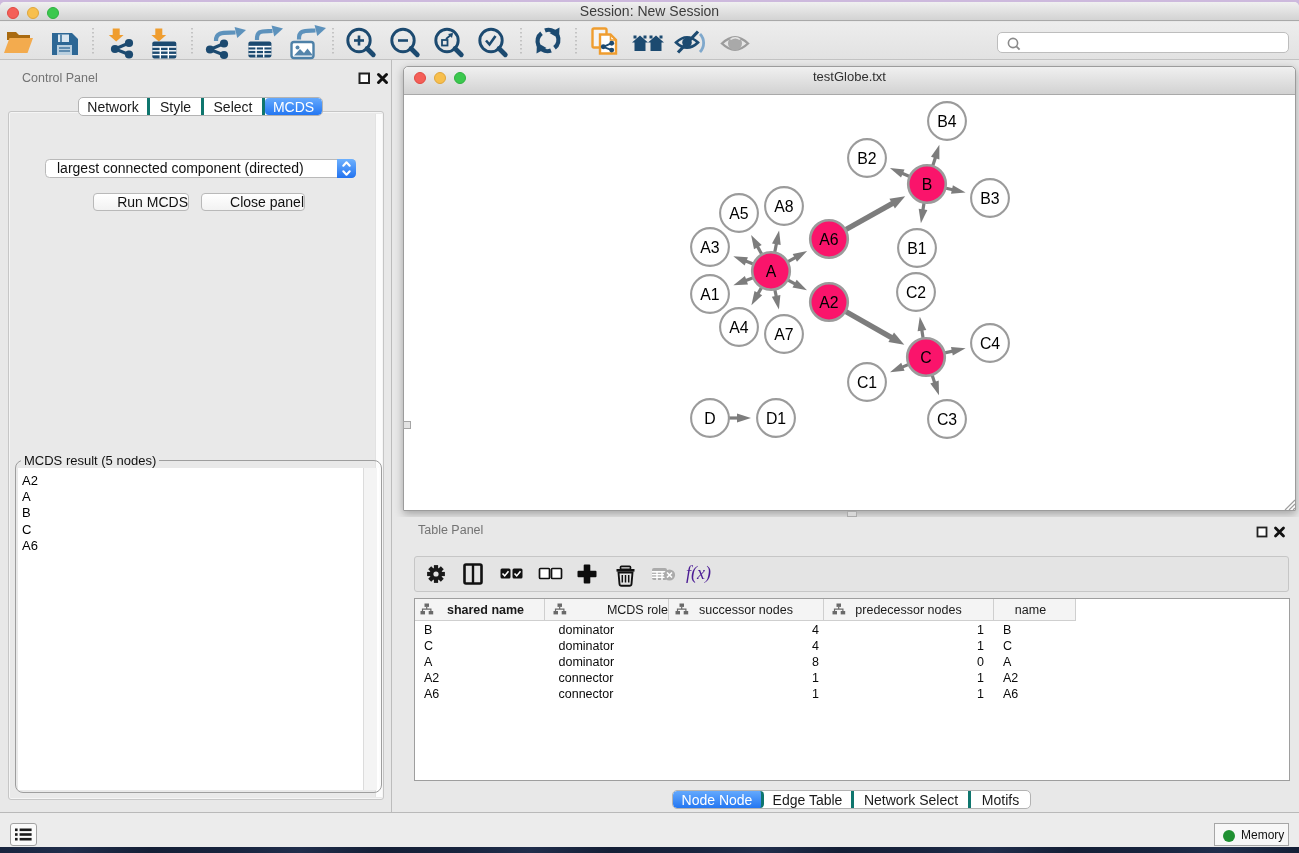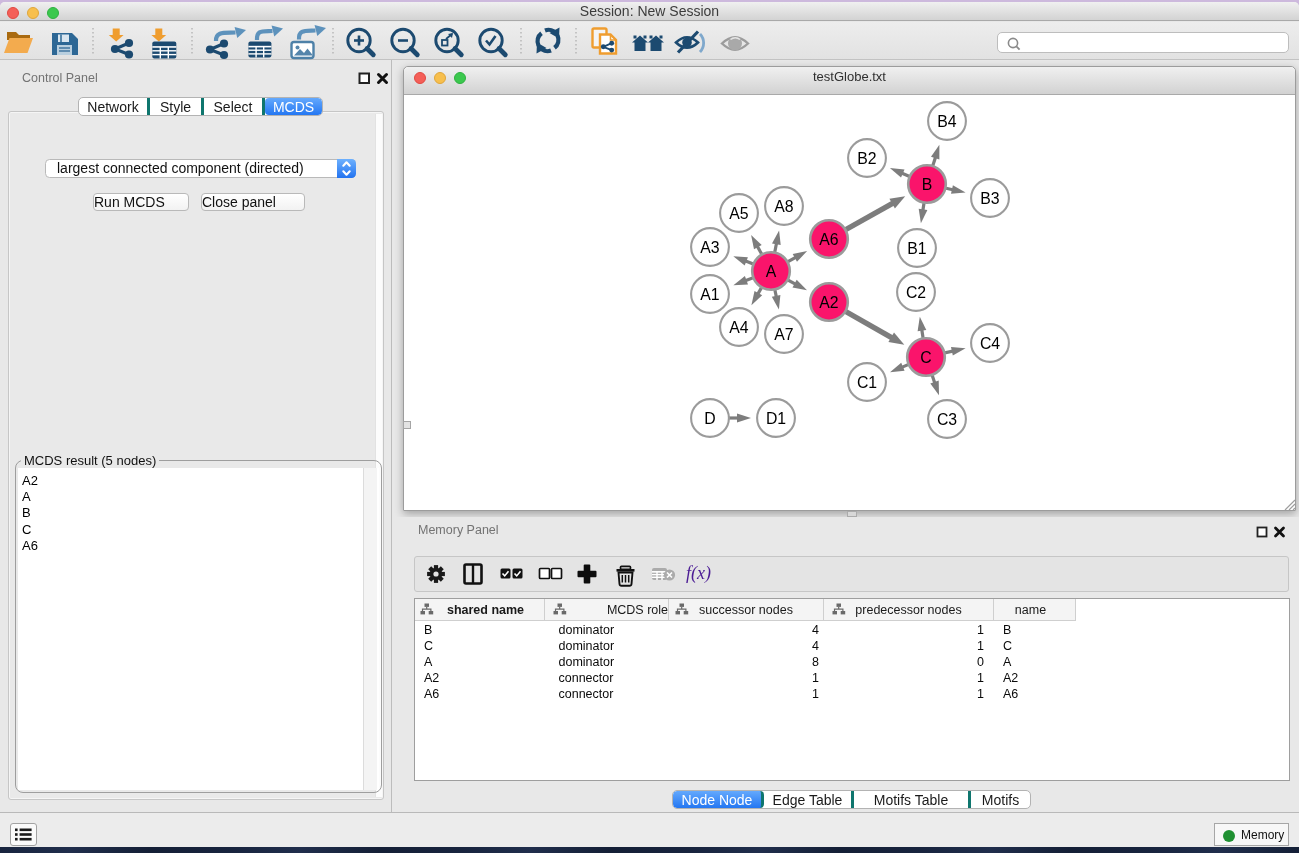--- a/index.html
+++ b/index.html
@@ -10,21 +10,21 @@
 #title { width:100%; text-align:center; font-size:14px; color:#3c3c3c; line-height:19px; }
 #toolbar { position:absolute; left:0; top:22px; width:100%; height:38px; background:linear-gradient(#ededed,#e2e2e2); border-bottom:1px solid #c2c2c2; }
 #search { position:absolute; left:997px; top:10px; width:292px; height:21px; border:1px solid #bdbdbd; border-radius:5px; background:#fff; }
 #leftpanel { position:absolute; left:0; top:60px; width:392px; height:752px; background:#e8e8e8; border-right:1px solid #bcbcbc; }
 .paneltitle { font-size:12.5px; color:#737373; }
 #cpbox { position:absolute; left:8px; top:51px; width:376px; height:689px; background:#e9e9e9; border:1px solid #c6c6c6; border-radius:3px; box-shadow:inset 0 0 0 1px #f5f5f5; }
 .tabs { position:absolute; display:flex; height:19px; background:#fff; border:1px solid #b3b3b3; border-radius:5px; overflow:hidden; font-size:14px; }
 .tabs .t { text-align:center; line-height:18px; color:#1a1a1a; border-right:3px solid #0f766e; }
 .tabs .t:last-child { border-right:none; }
 .tabs .sel { background:linear-gradient(#64a9fd,#2477f2); color:#fff; border-radius:4px; }
-.btn { position:absolute; height:18px; background:linear-gradient(#ffffff,#f2f2f2); border:1px solid #b9b9b9; border-radius:4px; font-size:14px; color:#111; text-align:left; line-height:16px; }
+.btn { position:absolute; height:18px; background:linear-gradient(#ffffff,#f2f2f2); border:1px solid #b9b9b9; border-radius:4px; font-size:14px; color:#111; text-align:right; line-height:16px; }
 #dropdown { position:absolute; left:36px; top:47px; width:311px; height:19px; background:#fff; border:1px solid #b9b9b9; border-radius:4.5px; font-size:14px; color:#111; line-height:17px; padding-left:11px; }
 #stepper { position:absolute; right:-1px; top:-1px; width:19px; height:19px; background:linear-gradient(#6eb1fe,#2273f0); border-radius:0 4.5px 4.5px 0; }
 #groupbox { position:absolute; left:6px; top:348px; width:367px; height:333px; border:1px solid #9e9e9e; border-radius:8px; }
 #grouplabel { position:absolute; left:5px; top:-8.5px; background:#e9e9e9; padding:0 3px; font-size:13px; color:#111; }
 #mlist { position:absolute; left:2px; top:7px; right:2px; bottom:2px; background:#fff; font-size:13px; color:#000; padding-top:5px; }
 #mlist .track { position:absolute; right:2px; top:0; bottom:0; width:14px; background:#f4f4f4; border-left:1px solid #dcdcdc; }
 #mlist .it { padding-left:4px; height:16.2px; line-height:16.2px; }
 #statusbar { position:absolute; left:0; top:812px; width:100%; height:35px; background:#ececec; border-top:1px solid #b9b9b9; }
 #netwin { position:absolute; left:403px; top:66px; width:893px; height:445px; background:#fff; border:1px solid #9c9c9c; border-radius:5px 5px 1px 1px; box-shadow:0 3px 9px rgba(0,0,0,0.3); }
 #nettitle { position:absolute; left:0; top:0; width:100%; height:28px; background:linear-gradient(#f0f0f0,#d2d2d2); border-bottom:1px solid #a9a9a9; border-radius:5px 5px 0 0; }
@@ -269,21 +269,21 @@
 <text x="371" y="336.5" text-anchor="middle" font-size="15.8" fill="#000">D1</text>
     </svg>
     <div class="abs" style="left:-1px;top:354px;width:8px;height:8px;background:#e3e3e3;border:1px solid #a5a5a5;"></div>
     <svg class="abs" width="12" height="12" style="left:880px;top:432px">
       <path d="M11 1 L1 11 M11 5 L5 11 M11 9 L9 11" stroke="#9e9e9e" stroke-width="1.2"></path>
     </svg>
   </div>
   <div class="abs" style="left:847px;top:511px;width:10px;height:6px;background:#d8d8d8;border:1px solid #ababab;"></div>
 
   <div id="tablepanel">
-    <div class="paneltitle abs" style="left:25px;top:6px;">Memory Panel</div>
+    <div class="paneltitle abs" style="left:25px;top:6px;">Table Panel</div>
     <svg class="abs" width="34" height="14" style="left:863px;top:9px">
       <rect x="1.5" y="1.5" width="9" height="9" fill="#fff" stroke="#222" stroke-width="1.8"></rect>
       <path d="M19.5 2 l8 8 M27.5 2 l-8 8" stroke="#111" stroke-width="2.8" stroke-linecap="round"></path>
     </svg>
     <div id="ttool">
       <svg width="330" height="36" style="position:absolute;left:-4px;top:-1px">
         <rect x="29.7" y="15.9" width="4.2" height="4.2" fill="#1a1a1a" transform="rotate(0 31.8 18.0)"></rect>
         <rect x="27.7" y="20.7" width="4.2" height="4.2" fill="#1a1a1a" transform="rotate(45 29.8 22.8)"></rect>
         <rect x="22.9" y="22.7" width="4.2" height="4.2" fill="#1a1a1a" transform="rotate(90 25.0 24.8)"></rect>
         <rect x="18.1" y="20.7" width="4.2" height="4.2" fill="#1a1a1a" transform="rotate(135 20.2 22.8)"></rect>
@@ -374,21 +374,21 @@
     </svg>
     <svg width="14" height="12" style="position:absolute;left:439px;top:86px">
       <rect x="4.5" y="0.5" width="4.5" height="3.4" fill="#6a6a6a"></rect>
       <path d="M6.7 3.9 v2.3 M2.5 8.4 v-2.2 h8.4 v2.2" fill="none" stroke="#6a6a6a" stroke-width="1.2"></path>
       <rect x="0.5" y="8" width="4.5" height="3.4" fill="#6a6a6a"></rect>
       <rect x="8.7" y="8" width="4.5" height="3.4" fill="#6a6a6a"></rect>
     </svg>
     <div class="tabs" style="left:279px;top:273px;">
       <div class="t sel" style="width:91px;">Node Node</div>
       <div class="t" style="width:90px;">Edge Table</div>
-      <div class="t" style="width:117px;">Motifs Table</div>
+      <div class="t" style="width:117px;">Network Select</div>
       <div class="t" style="width:59px;">Motifs</div>
     </div>
   </div>
 
   <div class="tabs" style="left:78px;top:97px;z-index:5;">
     <div class="t" style="width:71px;">Network</div>
     <div class="t" style="width:54px;">Style</div>
     <div class="t" style="width:61px;">Select</div>
     <div class="t sel" style="width:57px;">MCDS</div>
   </div>

